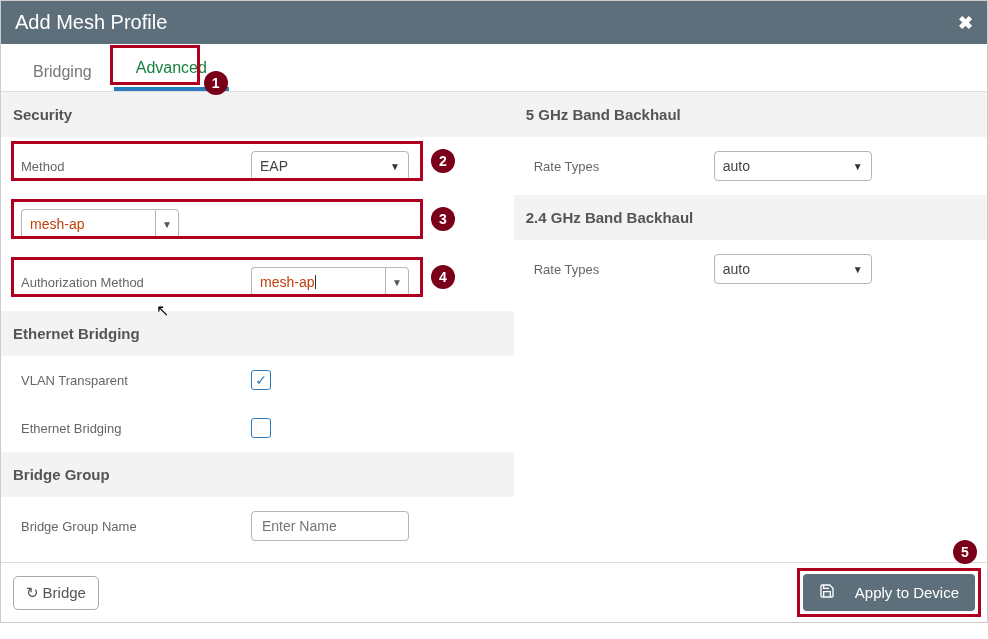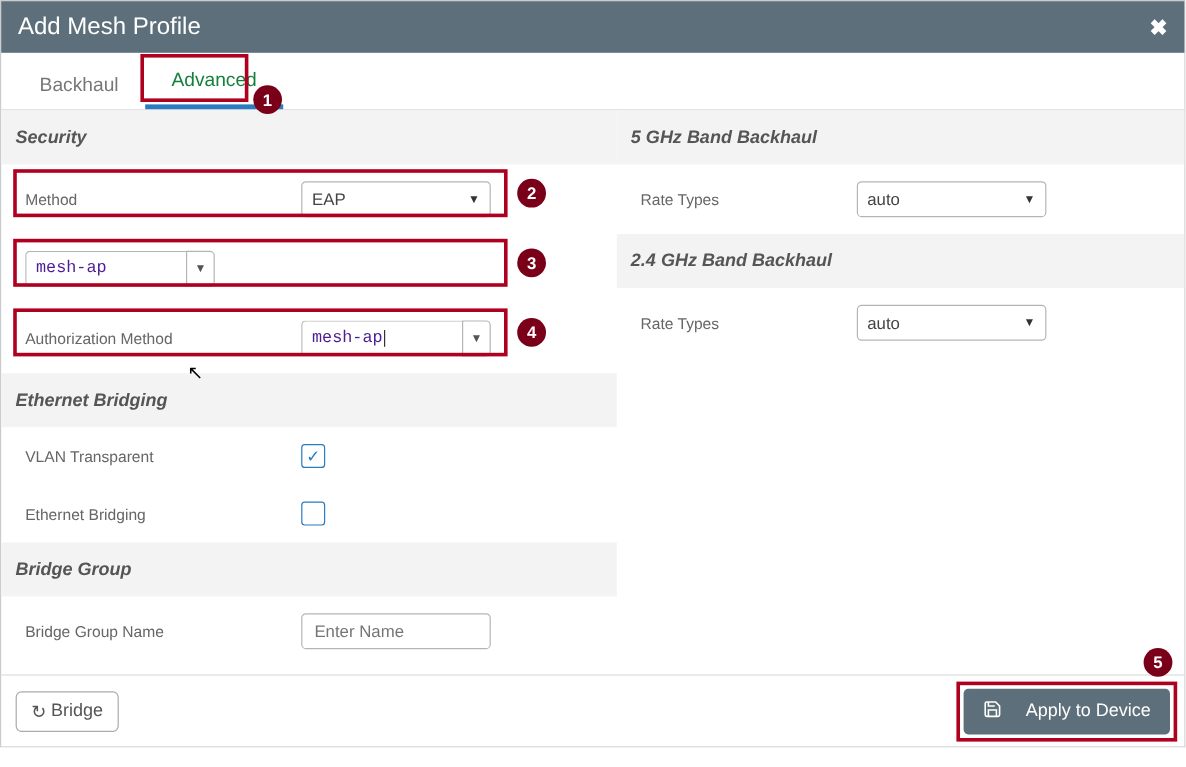--- a/index.html
+++ b/index.html
@@ -12,27 +12,27 @@
   .tab.active { color:#15803d; border-bottom:4px solid #2a7bbf; }
   .tab-wrap { position:relative; }
   .callout-box { position:absolute; border:3px solid #b00020; pointer-events:none; }
   .callout-num { width:24px; height:24px; border-radius:50%; background:#7a0019; color:#fff; display:flex; align-items:center; justify-content:center; font-size:14px; font-weight:bold; position:absolute; }
 
   .content { display:flex; padding:0 0 0 0; height:calc(100% - 48px - 42px - 60px); overflow:hidden; }
   .col { padding:0; }
   .col-left { width:52%; }
   .col-right { width:48%; }
 
-  .section-hdr { background:#f3f3f3; padding:14px 12px; font-weight:bold; color:#555; font-size:15px;font-style:italic; }
+  .section-hdr { background:#f3f3f3; padding:14px 12px; font-weight:bold; color:#555; font-size:15px; }
   .form-row { display:flex; align-items:center; padding:14px 20px; position:relative; }
   .form-row label { width:230px; font-size:13px; color:#666; }
   .select-ctl { width:158px; height:30px; border:1px solid #b5b5b5; border-radius:4px; background:#fff; display:flex; align-items:center; justify-content:space-between; padding:0 8px; font-size:14px; color:#444; cursor:pointer; }
   .select-ctl .caret { font-size:10px; color:#333; }
   .select-split { width:158px; height:30px; display:flex; }
-  .select-split .txt { flex:1; border:1px solid #b5b5b5; border-right:none; border-radius:4px 0 0 4px; display:flex; align-items:center; padding:0 8px; font-size:14px; color:#4c1d95;font-family:Liberation Mono, monospace; }
+  .select-split .txt { flex:1; border:1px solid #b5b5b5; border-right:none; border-radius:4px 0 0 4px; display:flex; align-items:center; padding:0 8px; font-size:14px; color:#c2410c; }
   .select-split .btn { width:24px; border:1px solid #b5b5b5; border-radius:0 4px 4px 0; display:flex; align-items:center; justify-content:center; font-size:10px; background:#fff; cursor:pointer; }
   .text-input { width:158px; height:30px; border:1px solid #b5b5b5; border-radius:4px; padding:0 10px; font-size:14px; color:#888; }
   .chk { width:20px; height:20px; border:1px solid #2a7bbf; border-radius:3px; display:flex; align-items:center; justify-content:center; cursor:pointer; color:#2a7bbf; font-size:14px; }
 
   .right .section-hdr { background:#f3f3f3; }
   .right .form-row label { width:180px; }
 
   .footer { position:absolute; bottom:0; left:0; right:0; border-top:1px solid #ddd; height:60px; display:flex; justify-content:space-between; align-items:center; padding:0 12px; }
   .btn-cancel { border:1px solid #aaa; border-radius:5px; background:#fff; padding:7px 12px; font-size:15px; color:#555; cursor:pointer; display:flex; align-items:center; gap:4px; }
   .btn-apply { background:#5d6f7a; color:#fff; border:none; border-radius:4px; padding:9px 16px; font-size:15px; cursor:pointer; display:flex; align-items:center; gap:20px; }
@@ -45,21 +45,21 @@
 <body>
 
 <div class="modal">
 
   <div class="title-bar">
     <span>Add Mesh Profile</span>
     <span class="close">✖</span>
   </div>
 
   <div class="tabs">
-    <div class="tab">Backhaul</div>
+    <div class="tab">Bridging</div>
     <div class="tab-wrap" style="position:relative;">
       <div class="tab active">Advanced</div>
       <div class="callout-box" style="top:-2px; left:-4px; width:90px; height:40px;"></div>
       <div class="callout-num" style="top:24px; left:90px;">1</div>
     </div>
   </div>
 
   <div class="content">
 
     <div class="col col-left">

